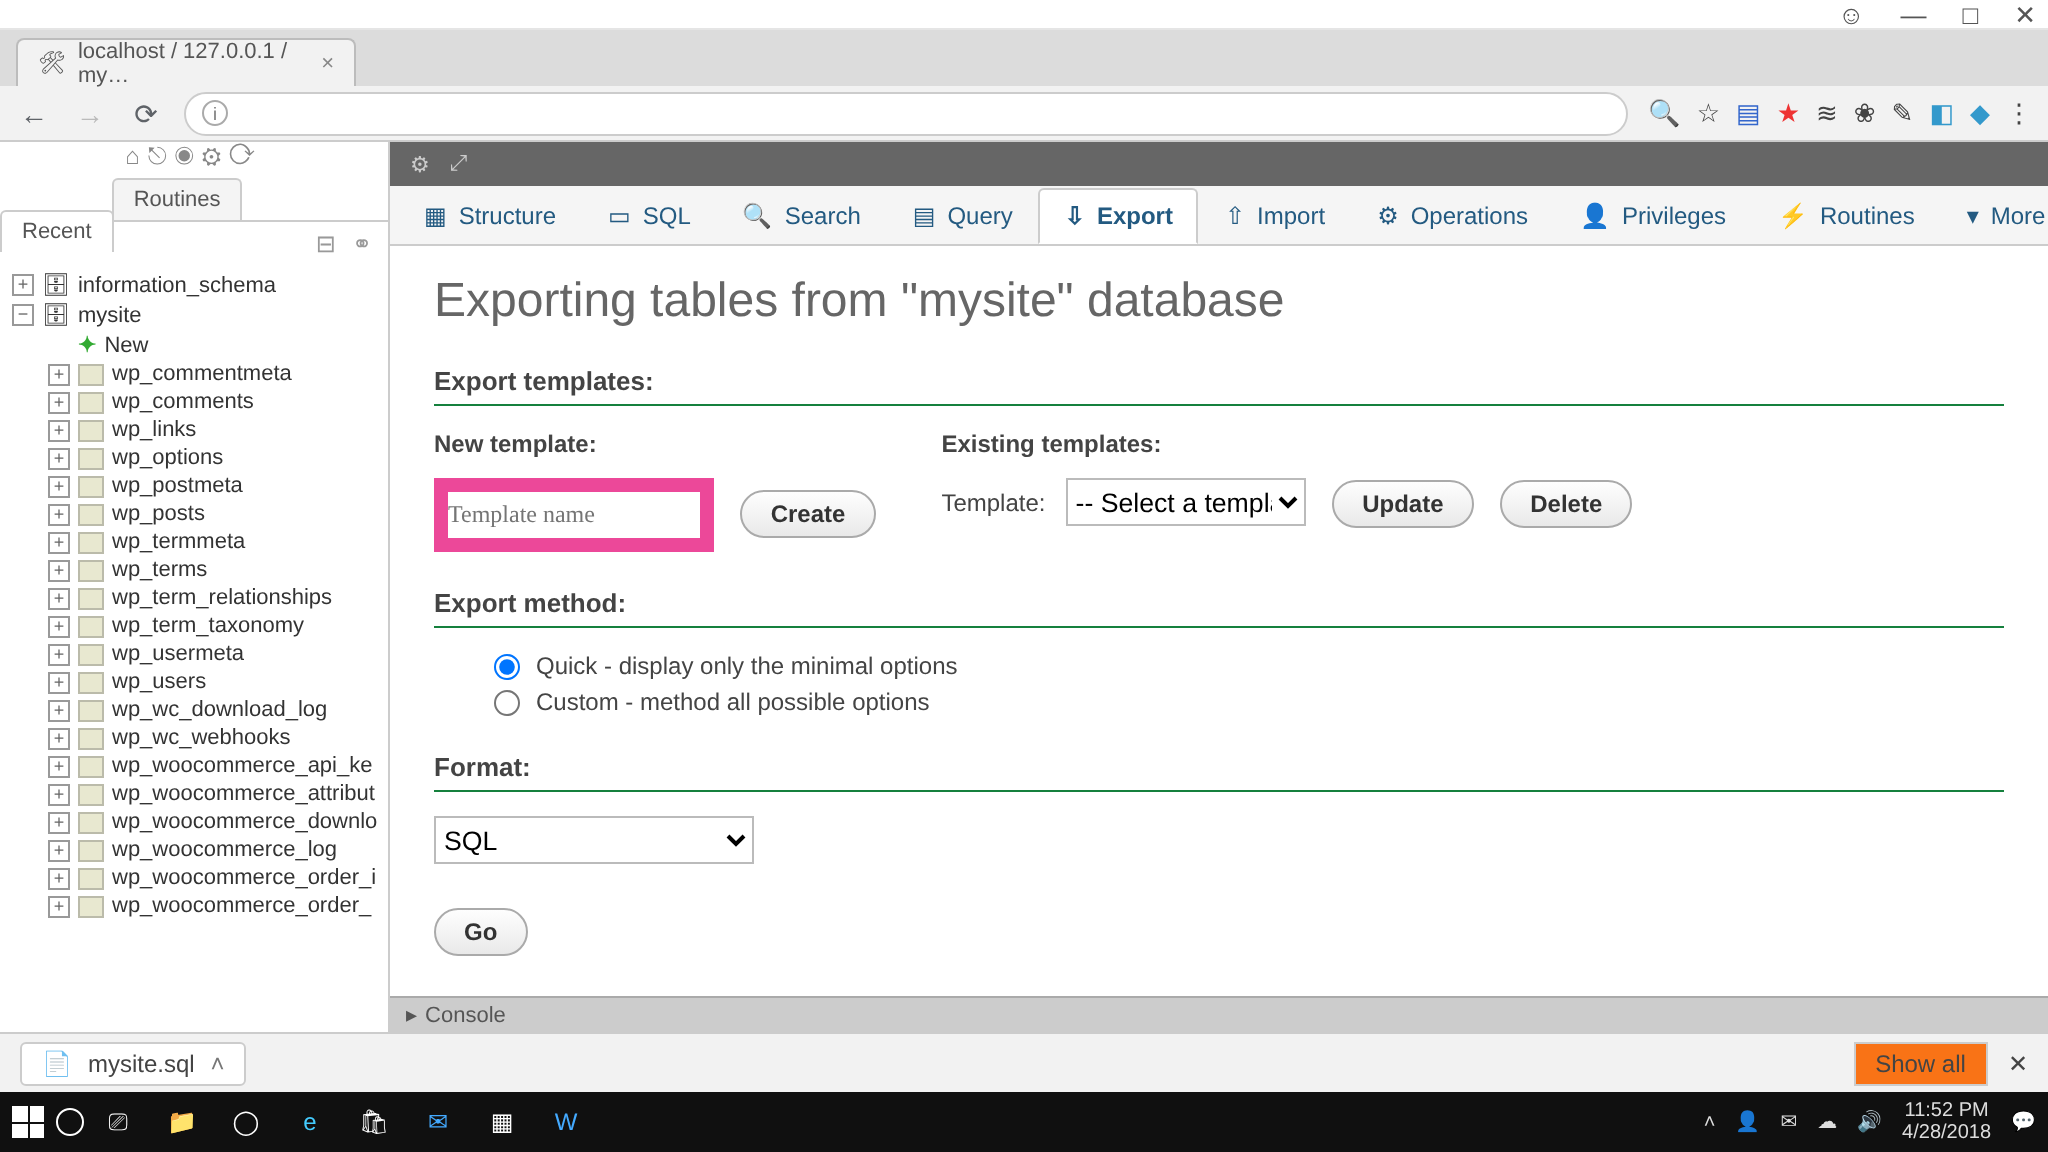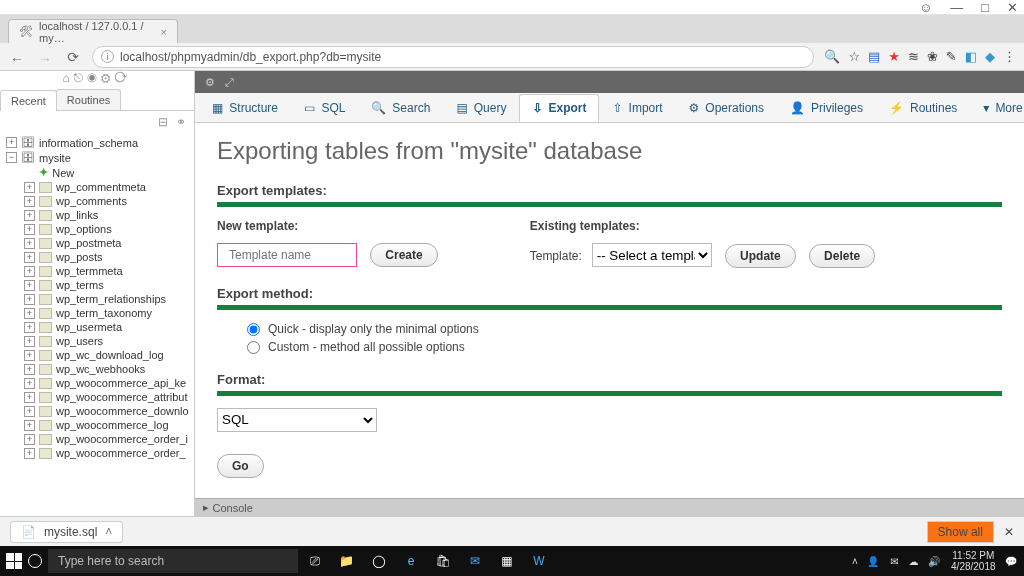--- a/index.html
+++ b/index.html
@@ -19,43 +19,43 @@
   .ext-icons span{font-size:13px;}
 
   
   .app { display: flex; height: calc(576px - 15px - 28px - 28px - 30px - 30px); }
   .sidebar { width: 195px; background: #fff; border-right: 1px solid #ccc; display:flex; flex-direction:column;}
   .logo { font-family: Georgia, serif; font-size: 22px; text-align: center; padding: 8px 0 2px; }
   .logo .p1{color:#777;} .logo .p2{color:#f80; font-weight:bold;}
   .logo-icons { text-align: center; padding-bottom: 4px; color:#888; letter-spacing:4px;}
   .side-tabs { display:flex; border-bottom:1px solid #ccc; }
   .side-tabs div{ flex:0 0 auto; padding:4px 10px; font-size:11px; color:#555; border:1px solid #ccc; border-bottom:none; background:#f4f4f4; border-radius:3px 3px 0 0; margin-right:-1px;}
-  .side-tabs div.active{ background:#fff; position:relative; top:1px;}
+  .side-tabs div.active{ background:#fff; position:relative; top:16px;}
   .tree-tools{ display:flex; justify-content:flex-end; gap:8px; padding:4px 8px; color:#999;}
   .tree{ flex:1; overflow:hidden; font-size:11px; color:#333; padding:2px 0 2px 4px;}
   .tree-node{ display:flex; align-items:center; gap:4px; padding:1px 2px; white-space:nowrap;}
   .tree-node.db{ font-weight:normal;}
   .expander{ width:11px; height:11px; border:1px solid #999; display:inline-flex; align-items:center; justify-content:center; font-size:9px; line-height:1; color:#666; background:#fff;}
   .tree .children{ margin-left:18px;}
   .ticon{ display:inline-block; width:13px; height:11px; background:#e8e8d0; border:1px solid #bba;}
   .nicon{ color:#3a3; font-weight:bold;}
 
   
   .main { flex:1; display:flex; flex-direction:column; background:#fff; overflow:hidden;}
   .server-bar{ background:#666; color:#eee; font-size:11px; height:22px; display:flex; align-items:center; padding:0 10px; justify-content:space-between;}
   .server-bar .right{display:flex; gap:10px; color:#ccc;}
   .toptabs{ display:flex; background:#f5f5f5; border-bottom:1px solid #ccc; height:30px; align-items:flex-end; padding-left:4px;}
   .toptabs .tab{ display:flex; align-items:center; gap:6px; padding:6px 12px; font-size:12px; color:#235a81; border:1px solid transparent; cursor:default;}
   .toptabs .tab.active{ background:#fff; border:1px solid #ccc; border-bottom:1px solid #fff; border-radius:3px 3px 0 0; font-weight:bold; color:#235a81;}
   .content{ flex:1; overflow:auto; padding:14px 22px;}
   h2{ font-size:24px; font-weight:normal; color:#666; margin-bottom:18px;}
-  .legend{ font-weight:bold; color:#444; border-bottom:5px solid #15803d; padding-bottom:4px; margin:18px 0 12px; font-size:13px;}
-  .fieldrow{ display:flex; gap:92px;}
+  .legend{ font-weight:bold; color:#444; border-bottom:1px solid #15803d; padding-bottom:4px; margin:18px 0 12px; font-size:13px;}
+  .fieldrow{ display:flex; gap:33px;}
   .fcol label{ font-weight:bold; display:block; margin-bottom:10px; font-size:12px;}
-  input[type=text], select.wide{ border:1px solid #ec4899; padding:4px 11px; font-size:12px; background:#fff;}
+  input[type=text], select.wide{ border:7px solid #ec4899; padding:4px 0; font-size:12px; background:#fff;font-family:Liberation Serif, serif;}
   .templatebox{ width:140px;}
   select.templatesel{ width:120px; height:24px; border:1px solid #bbb; background:#fff;}
   select.format{ width:160px; height:24px; border:1px solid #bbb; background:#fff;}
   .btn{ border:1px solid #aaa; background:linear-gradient(#fefefe,#e9e9e9); border-radius:12px; padding:4px 14px; font-size:12px; font-weight:bold; color:#333;}
   .radio-row{ display:flex; align-items:flex-end; gap:8px; margin:4px 0 4px 30px; color:#444;}
   .console-bar{ background:#ccc; border-top:1px solid #aaa; height:18px; font-size:11px; color:#555; padding:1px 8px; display:flex; align-items:center; gap:4px;}
 
   
   .dlbar{ height:30px; background:#f2f2f2; border-top:1px solid #ccc; display:flex; align-items:center; padding:0 10px; justify-content:space-between;}
   .dlitem{ display:flex; align-items:center; gap:8px; border:1px solid #ccc; border-radius:3px; padding:3px 10px; font-size:12px; background:#fff;}
@@ -90,21 +90,20 @@
     <span class="close">×</span>
   </div>
 </div>
 
 <div class="addrbar">
   <span class="navbtn">←</span>
   <span class="navbtn" style="color:#bbb;">→</span>
   <span class="navbtn">⟳</span>
   <div class="omnibox">
     <span class="info">i</span>
-    <span>localhost/phpmyadmin/db_export.php?db=mysite</span>
   </div>
   <div class="ext-icons">
     <span>🔍</span>
     <span>☆</span>
     <span style="color:#36c;">▤</span>
     <span style="color:#e33;">★</span>
     <span>≋</span>
     <span>❀</span>
     <span>✎</span>
     <span style="color:#39c;">◧</span>
@@ -364,23 +363,20 @@
 
 <div class="taskbar">
   <div class="left">
     <div class="winlogo">
         <div></div>
         <div></div>
         <div></div>
         <div></div>
       </div>
     <span style="border:1.5px solid #fff; border-radius:50%; width:14px; height:14px; display:inline-block;"></span>
-    <div class="searchbox">
-      <span>Type here to search</span>
-    </div>
     <div class="task-icons">
       <span>⎚</span>
       <span>📁</span>
       <span>◯</span>
       <span style="color:#4cf;">e</span>
       <span>🛍</span>
       <span style="color:#4af;">✉</span>
       <span>▦</span>
       <span style="color:#4af;">W</span>
     </div>

